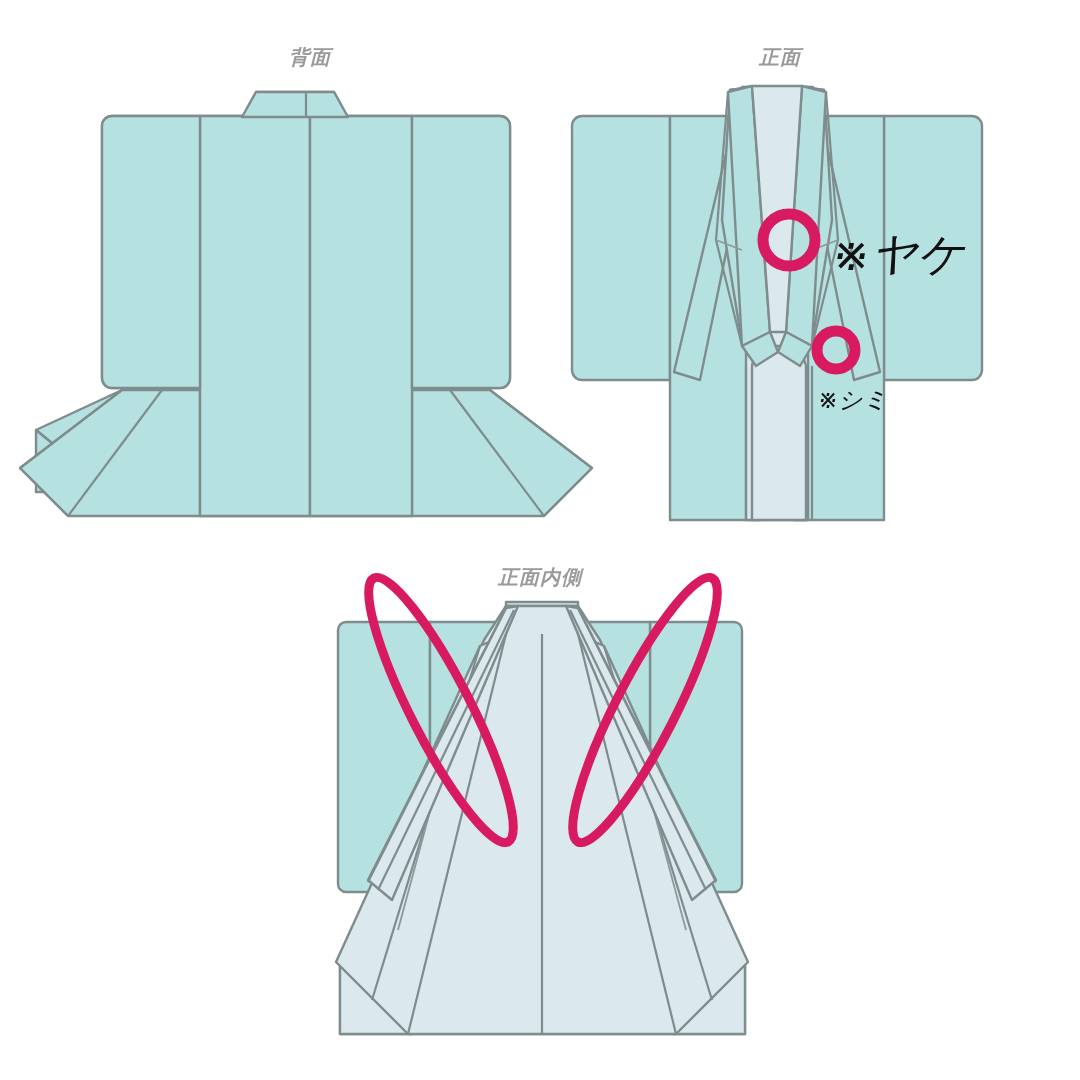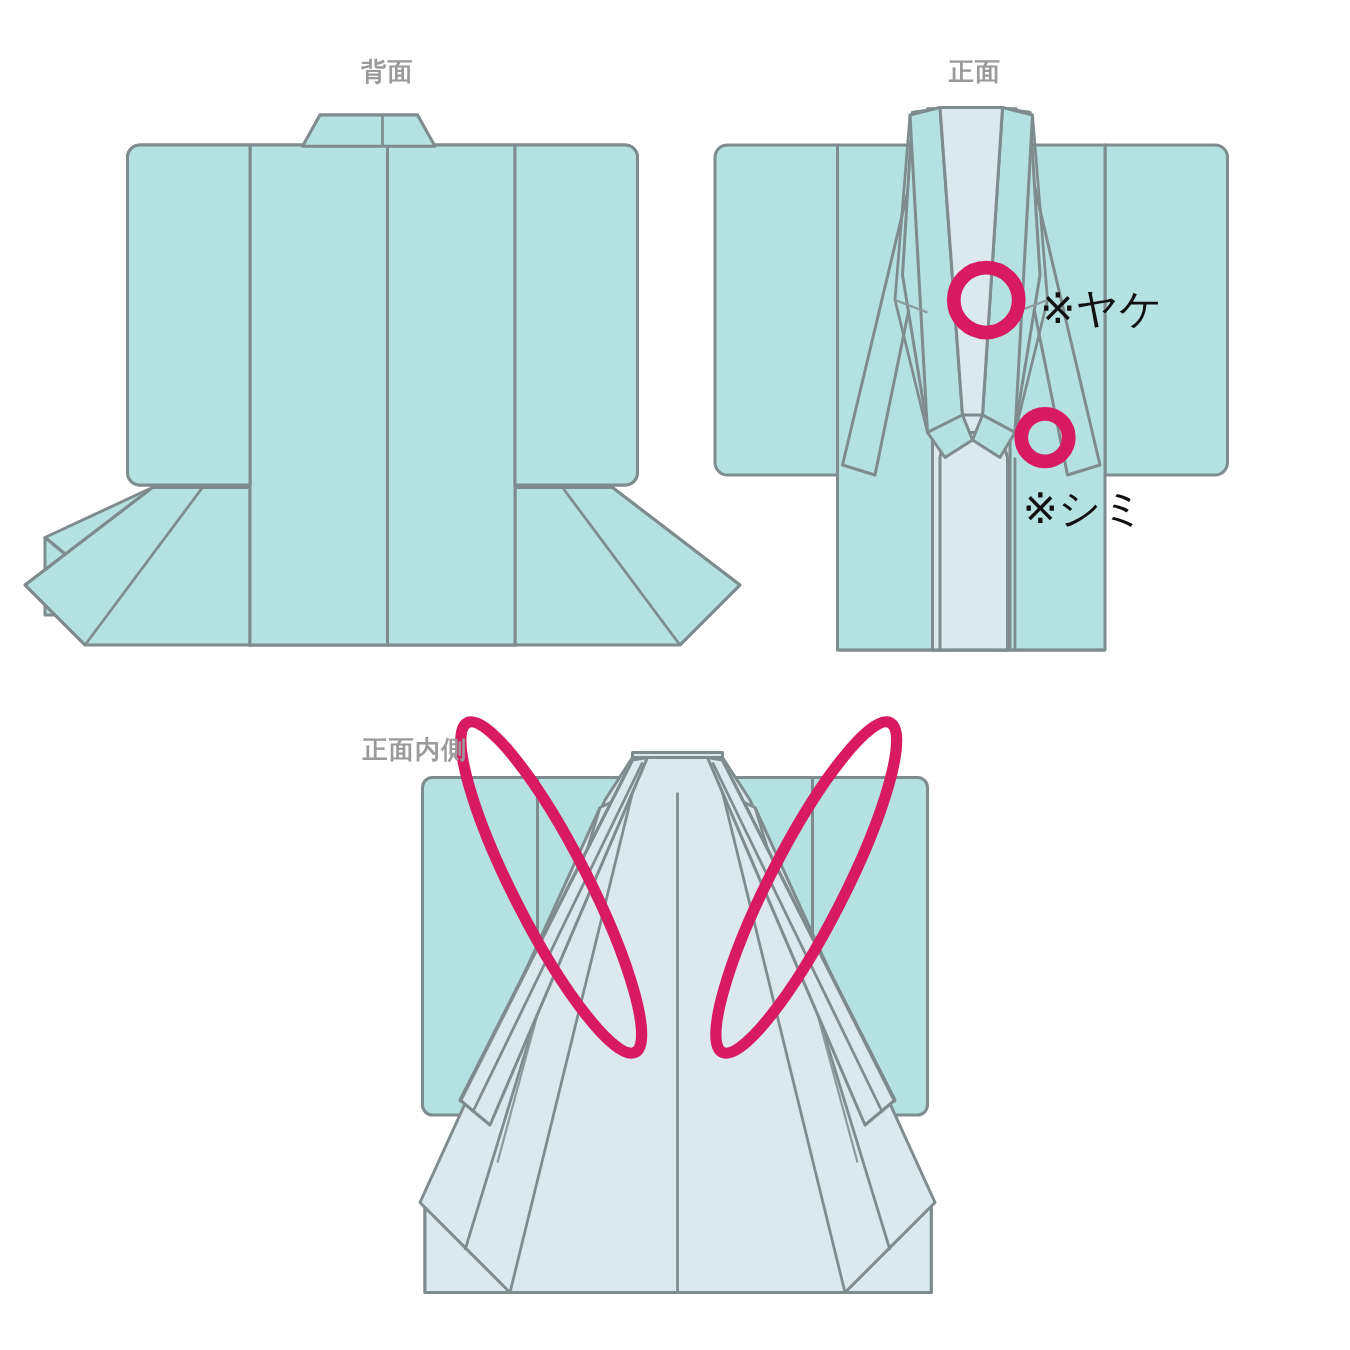--- a/index.html
+++ b/index.html
@@ -11,49 +11,50 @@
     width: 1080px;
     height: 1080px;
     font-family: "DejaVu Sans", "Liberation Sans", sans-serif;
     position: relative;
     overflow: hidden;
   }
   #stage {
     position: relative;
     width: 1080px;
     height: 1080px;
+    font-style: italic;
   }
   svg.diagram {
     position: absolute;
     left: 0;
     top: 0;
     width: 1080px;
     height: 1080px;
   }
   .view-label {
     position: absolute;
     font-size: 20px;
     font-weight: bold;
     color: #9a9a9a;
     letter-spacing: 1px;
     white-space: nowrap;
     user-select: none;
   }
   #label-back  { left: 0;   top: 44px; width: 620px; text-align: center; }
   #label-front { left: 470px; top: 44px; width: 620px; text-align: center; }
-  #label-inner { left: 290px; top: 586px; width: 500px; }
+  #label-inner { left: 290px; top: 564px; width: 500px; text-align: center; }
 
   .note {
     position: absolute;
     color: #111111;
     white-space: nowrap;
     user-select: none;
   }
-  #note-yake { left: 832px; top: 224px; font-size: 34px; }
-  #note-shimi { left: 818px; top: 384px; font-size: 34px; }
+  #note-yake { left: 832px; top: 224px; font-size: 46px; }
+  #note-shimi { left: 818px; top: 384px; font-size: 24px; }
   #note-eriura { left: 748px; top: 726px; font-size: 36px; }
 </style>
 </head>
 <body>
 
 <div id="stage">
 
   <svg class="diagram" viewBox="0 0 1080 1080">
     <defs>
       <style>

